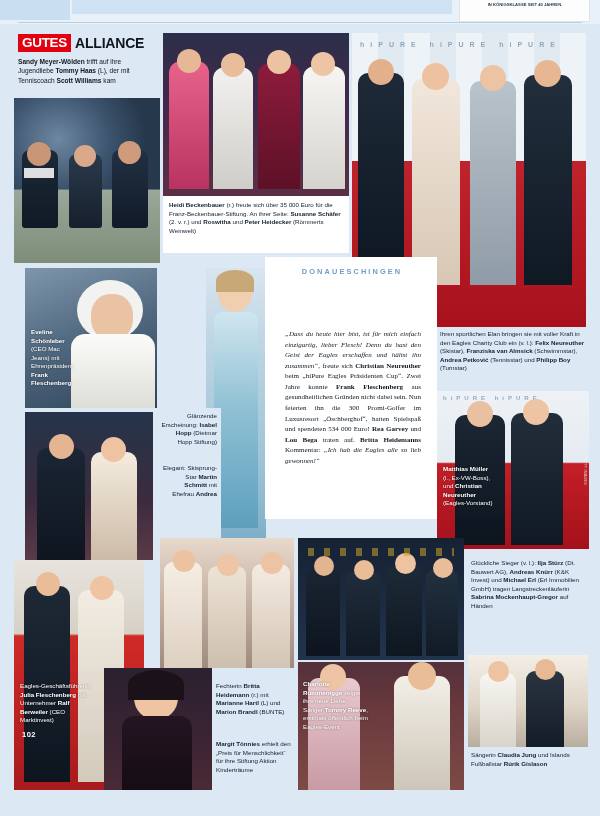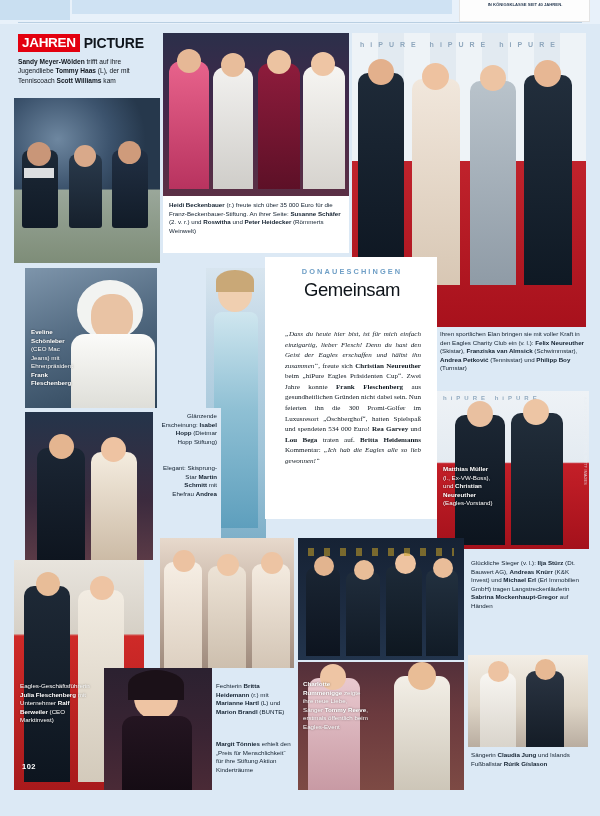--- a/index.html
+++ b/index.html
@@ -35,41 +35,41 @@
   
   .article{position:absolute;left:265px;top:257px;width:172px;height:262px;background:#ffffff;}
   .kicker{position:absolute;left:14px;top:10px;width:146px;text-align:center;color:#6f9fc6;font-weight:bold;font-size:7.4px;letter-spacing:2.1px;}
   .head1{position:absolute;left:10px;top:22px;width:154px;text-align:center;font-family:"Liberation Sans",sans-serif;font-weight:normal;font-size:18.5px;color:#0d1319;letter-spacing:-0.4px;}
   .head2{position:absolute;left:10px;top:40px;width:154px;text-align:center;font-weight:bold;font-size:19.5px;color:#0d1319;letter-spacing:-0.4px;}
   .body-txt{position:absolute;left:20px;top:72px;width:136px;font-family:"Liberation Serif",serif;font-size:7.05px;line-height:1.5;color:#111a22;text-align:justify;}
   .body-txt i{}
   .body-txt b{font-weight:bold;}
 
   
-  .pageno{position:absolute;left:22px;top:762px;font-size:7.5px;font-weight:bold;color:#ffffff;letter-spacing:.5px;}
+  .pageno{position:absolute;left:22px;top:730px;font-size:7.5px;font-weight:bold;color:#ffffff;letter-spacing:.5px;}
 
   
   .g1{position:absolute;inset:0;}
   .credit{position:absolute;font-size:3.6px;color:#e9eef3;letter-spacing:.2px;writing-mode:vertical-rl;opacity:.85;}
 </style>
 </head>
 <body>
 
 <div class="page">
 
   <div class="top-strip">
     <div class="blue-chip"></div>
     <div class="blue-chip2"></div>
     <div class="white-card"></div>
     <div class="tiny">IN KÖNIGSKLASSE SEIT 40 JAHREN.</div>
   </div>
   <div class="top-rule"></div>
 
   <div class="masthead">
-    <span class="bunte-badge">JAHREN</span><span class="society">PICTURE</span>
+    <span class="bunte-badge">GUTES</span><span class="society">ALLIANCE</span>
   </div>
   <div class="mast-cap"><b>Sandy Meyer-Wölden</b> trifft auf ihre Jugendliebe <b>Tommy Haas</b> (L), der mit Tenniscoach <b>Scott Williams</b> kam</div>
 
   <div class="ph" style="left:14px;top:98px;width:146px;height:165px;">
     <div class="g1" style="background:
         radial-gradient(60% 50% at 30% 25%, #6e87a0 0%, #3c536d 60%, #26384c 100%),
         linear-gradient(#4a6178,#2c4054);"></div>
     <div class="g1" style="background:linear-gradient(180deg, rgba(150,170,190,.0) 55%, #9aa79a 56%, #7e8d78 100%);"></div>
     <div style="position:absolute;left:8px;top:52px;width:36px;height:78px;background:linear-gradient(#1d2937,#101a26);border-radius:8px 8px 3px 3px;"></div>
     <div style="position:absolute;left:13px;top:44px;width:24px;height:24px;border-radius:50%;background:#c99678;"></div>
@@ -215,19 +215,18 @@
     <div class="g1" style="background:linear-gradient(180deg,#53303a 0%,#6b3a3e 40%,#7d4a44 100%);"></div>
     <div style="position:absolute;left:10px;top:16px;width:52px;height:112px;background:linear-gradient(#e9c9cf,#c89aa4);border-radius:11px 11px 0 0;"></div>
     <div style="position:absolute;left:22px;top:2px;width:26px;height:26px;border-radius:50%;background:#eec5a4;"></div>
     <div style="position:absolute;left:96px;top:14px;width:56px;height:114px;background:linear-gradient(#f3efe7,#cdc6b8);border-radius:11px 11px 0 0;"></div>
     <div style="position:absolute;left:110px;top:0px;width:28px;height:28px;border-radius:50%;background:#e9bd96;"></div>
     <div class="cap onimg" style="left:5px;top:18px;width:66px;"><b>Charlotte Rummenigge</b> zeigte ihre neue Liebe, Sänger <b>Tommy Reeve</b>, erstmals öffentlich beim Eagles-Event</div>
   </div>
 
   <div class="article">
     <div class="kicker">DONAUESCHINGEN</div>
-    <div class="head1">Gemeinsam</div>
     <div class="body-txt"><i>„Dass du heute hier bist, ist für mich einfach einzigartig, lieber Flesch! Denn du hast den Geist der Eagles erschaffen und hältst ihn zusammen“</i>, freute sich <b>Christian Neureuther</b> beim „hiPure Eagles Präsidenten Cup“. Zwei Jahre konnte <b>Frank Fleschenberg</b> aus gesundheitlichen Gründen nicht dabei sein. Nun feierten ihn die 300 Promi-Golfer im Luxusresort „Öschberghof“, hatten Spielspaß und spendeten 534 000 Euro! <b>Rea Garvey</b> und <b>Lou Bega</b> traten auf. <b>Britta Heidemanns</b> Kommentar: <i>„Ich hab die Eagles alle so lieb gewonnen!“</i></div>
   </div>
 
   <div class="pageno">102</div>
 
 </div>
 
 </body></html>

